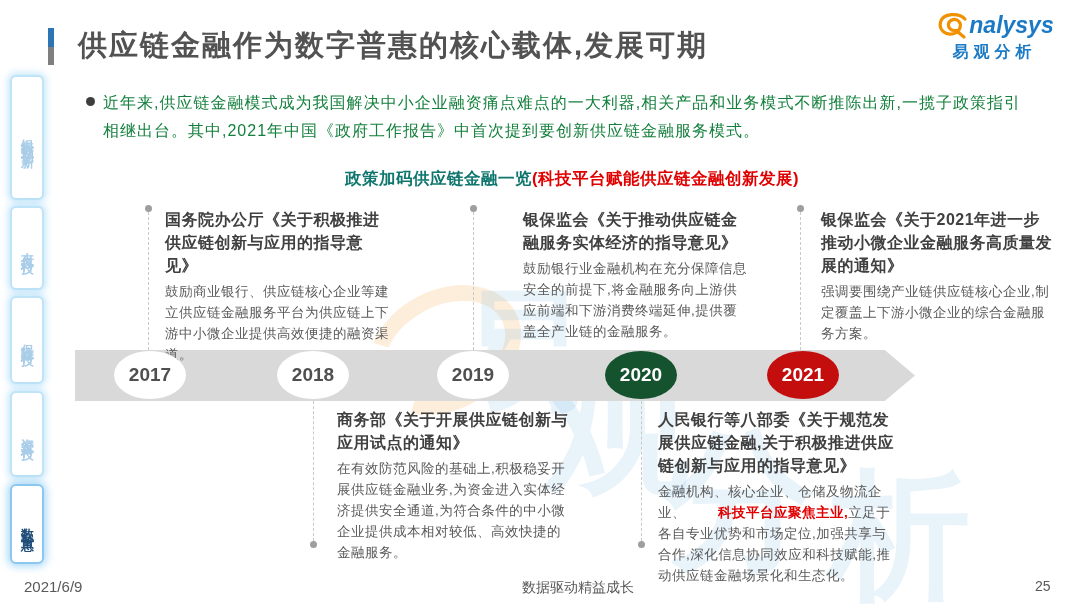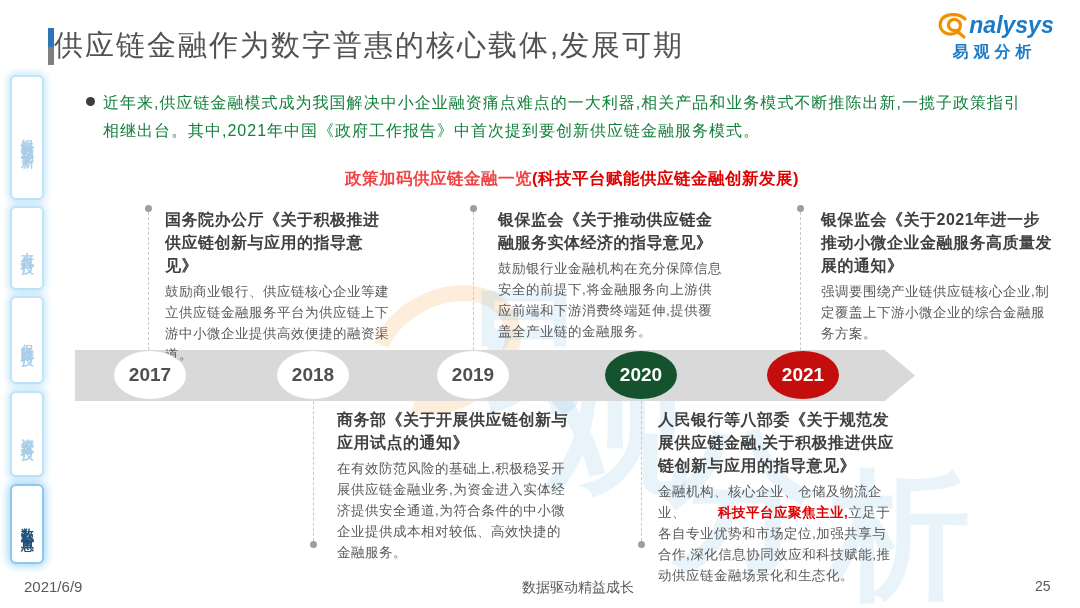--- a/index.html
+++ b/index.html
@@ -28,39 +28,39 @@
   .tab.active span { color:#1F4E79; }
   .tab1 { top:75px;  height:125px; }
   .tab2 { top:206px; height:84px; }
   .tab3 { top:296px; height:88px; }
   .tab4 { top:391px; height:86px; }
   .tab5 { top:484px; height:80px; }
 
   
   .accent-bar { position:absolute; left:48px; top:28px; width:6px; height:37px;
                 background:linear-gradient(#2E75B6 0 52%, #7F7F7F 52% 100%); z-index:2; }
-  .page-title { position:absolute; left:54px; top:26px; font-size:29px; font-weight:normal;
+  .page-title { position:absolute; left:78px; top:26px; font-size:29px; font-weight:bold;
                 color:#525252; letter-spacing:2px; z-index:2; white-space:nowrap; }
   .logo { position:absolute; right:18px; top:12px; width:135px; text-align:center; z-index:2; }
   .logo-row { display:flex; align-items:flex-start; justify-content:center; }
   .logo-swirl { width:34px; height:28px; display:block; }
   .logo-text { font-size:23px; font-weight:bold; font-style:italic; color:#1B7AC6;
                letter-spacing:0; line-height:26px; }
   .logo-cn { font-size:16px; font-weight:bold; color:#1B7AC6; letter-spacing:5px; margin-top:2px; }
 
   
   .bullet-dot { position:absolute; left:86px; top:97px; width:9px; height:9px; border-radius:50%;
                 background:#3d3d3d; z-index:2; }
   .intro-text { position:absolute; left:103px; top:89px; width:918px; font-size:16px;
                 color:#15803d; line-height:28px; letter-spacing:1px; z-index:2; text-align:justify; }
 
   
   .section-heading { position:absolute; left:64px; top:168px; width:1016px; text-align:center;
                      font-size:16.5px; font-weight:bold; letter-spacing:.5px; z-index:2; white-space:nowrap; }
-  .section-heading .main { color:#ef4444; }
+  .section-heading .main { color:#0f766e; }
   .section-heading .sub { color:#E00000; }
 
   
   .band { position:absolute; left:75px; top:350px; width:840px; height:51px; background:#D9D9D9;
           clip-path:polygon(0 0, 96.4% 0, 100% 50%, 96.4% 100%, 0 100%); z-index:1; }
   .year { position:absolute; width:72px; height:48px; border-radius:50%; top:351px;
           display:flex; align-items:center; justify-content:center;
           font-size:19px; font-weight:bold; color:#4f4f4f; background:#fff; z-index:3; }
   .year.y2017 { left:114px; }
   .year.y2018 { left:277px;text-align:center; }
@@ -78,21 +78,21 @@
   .dx1 { left:145px; } .dx2 { left:470px; } .dx3 { left:797px; }
   .dx4 { left:310px; } .dx5 { left:638px; }
 
   
   .pblock { position:absolute; z-index:2; }
   .pblock h3 { font-size:16px; font-weight:bold; color:#404040; line-height:23px;
                letter-spacing:.5px; margin-bottom:4px; }
   .pblock p { font-size:13.5px; color:#595959; line-height:21px; letter-spacing:.5px; }
   .pblock p .red { color:#E00000; font-weight:bold; }
   .pb2017 { left:165px; top:208px; width:226px; }
-  .pb2019 { left:498px; top:208px; width:226px; }
+  .pb2019 { left:523px; top:208px; width:226px; }
   .pb2021 { left:821px; top:208px; width:232px; }
   .pb2018 { left:337px; top:408px; width:232px; }
   .pb2020 { left:658px; top:408px; width:240px; }
 
   
   .footer-date { position:absolute; left:24px; top:578px; font-size:15px; color:#595959; z-index:2; }
   .footer-slogan { position:absolute; left:calc(50% + 38px); transform:translateX(-50%);
                    top:579px; font-size:14px; color:#595959; z-index:2; white-space:nowrap; }
   .footer-page { position:absolute; left:1035px; top:578px; font-size:14px; color:#595959; z-index:2; }
 </style>

